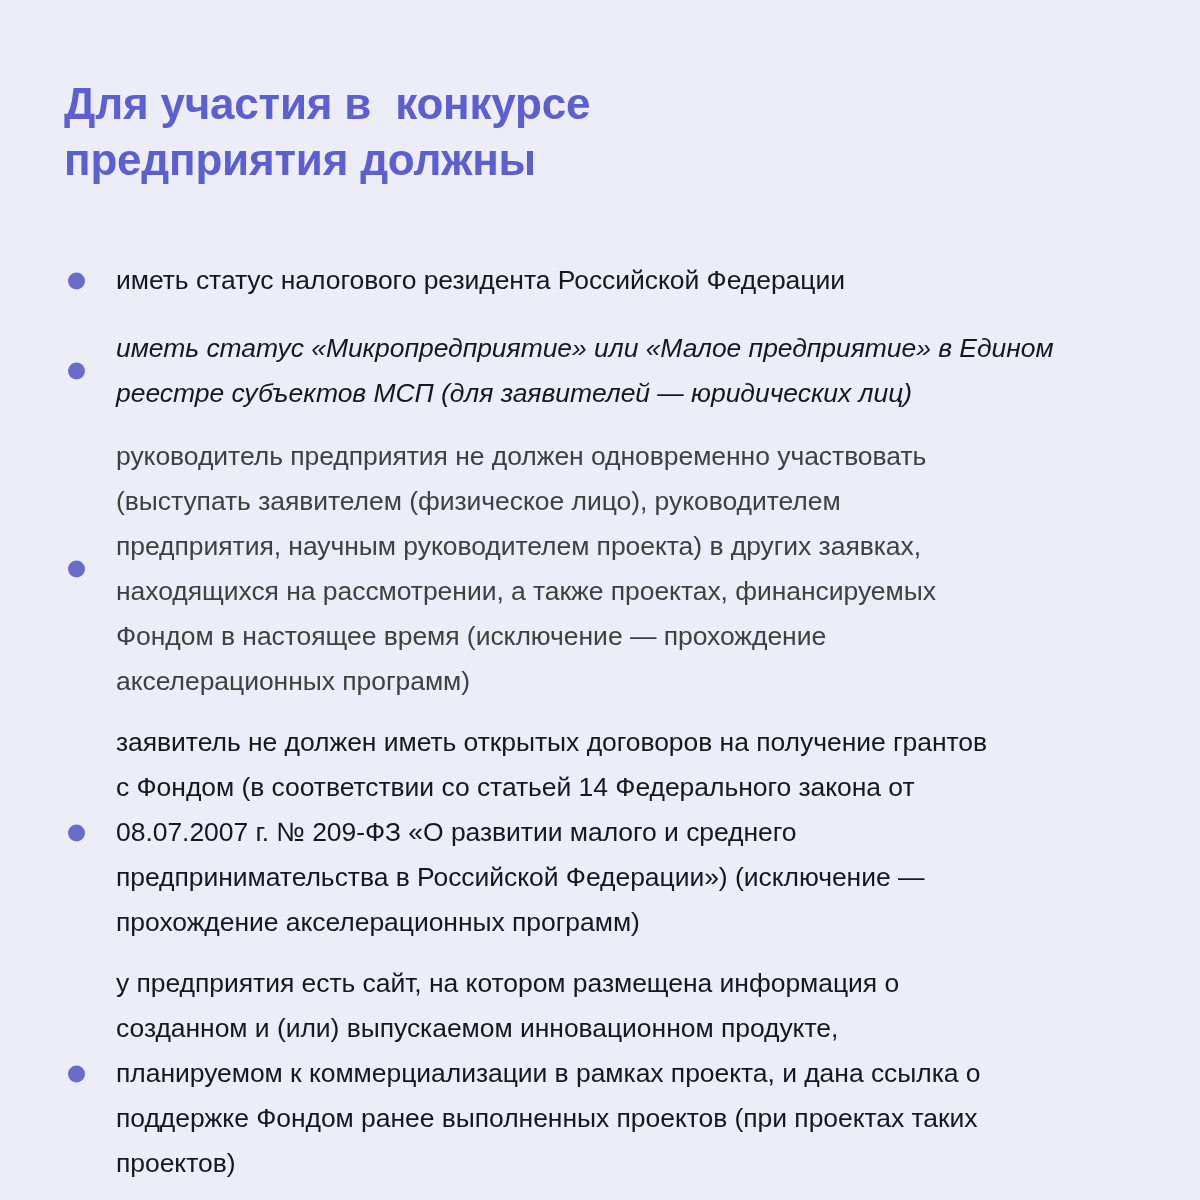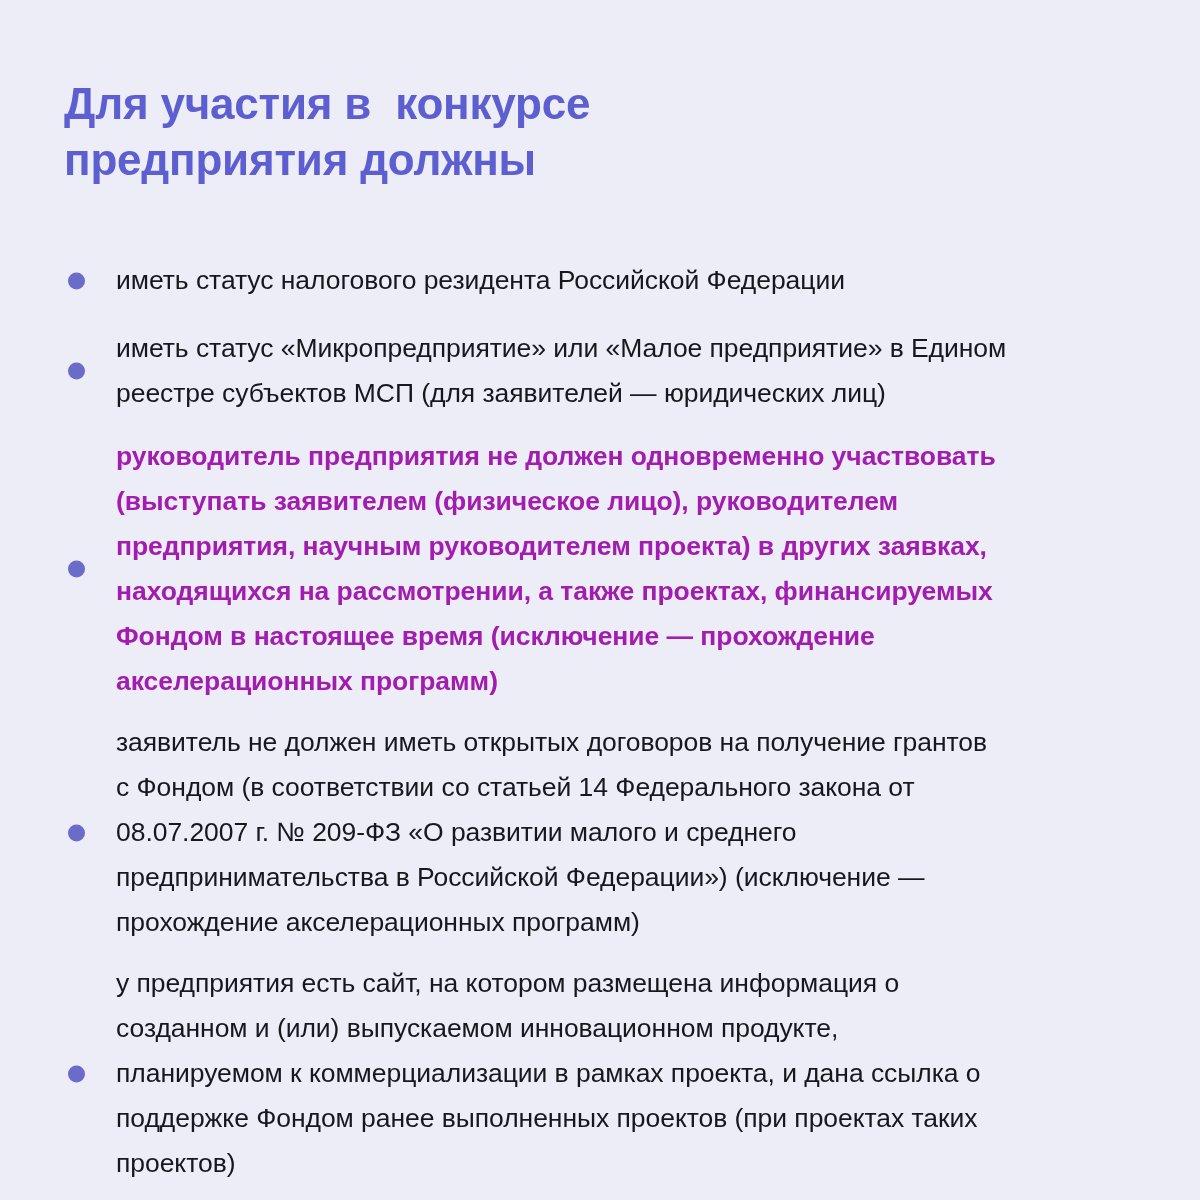--- a/index.html
+++ b/index.html
@@ -80,21 +80,21 @@
     color: #17171c;
     font-size: 26.5px;
     line-height: 45px;
     font-weight: 400;
     letter-spacing: -0.05px;
     white-space: pre-line;
   }
 
   
   .req-item.i0 { margin-bottom: 22px; }
-  .req-item.i1 { margin-bottom: 18px; }
+  .req-item.i1 { margin-bottom: 18px; font-style: italic; }
   .req-item.i2 { margin-bottom: 16px; }
   .req-item.i3 { margin-bottom: 16px; }
 </style>
 </head>
 <body style="background: rgb(237, 237, 248);">
 
 <div id="slide" style="background: rgb(237, 237, 248);">
 
   <div class="title-block">
     <h1 class="slide-title" style="color: rgb(93, 95, 208);">Для участия в  конкурсе
@@ -109,21 +109,21 @@
     </li>
 
     <li class="req-item i1">
       <span class="req-bullet" style="background: rgb(107, 108, 201);"></span>
       <span class="req-text" style="color: rgb(23, 23, 28);">иметь статус «Микропредприятие» или «Малое предприятие» в Едином
 реестре субъектов МСП (для заявителей  —  юридических лиц)</span>
     </li>
 
     <li class="req-item i2">
       <span class="req-bullet" style="background: rgb(107, 108, 201);"></span>
-      <span class="req-text" style="color: #a21caf; font-weight: bold;">руководитель предприятия не должен одновременно участвовать
+      <span class="req-text" style="color: #404040;">руководитель предприятия не должен одновременно участвовать
 (выступать заявителем (физическое лицо), руководителем
 предприятия, научным руководителем проекта) в других заявках,
 находящихся на рассмотрении, а также проектах, финансируемых
 Фондом в настоящее время (исключение  —  прохождение
 акселерационных программ)</span>
     </li>
 
     <li class="req-item i3">
       <span class="req-bullet" style="background: rgb(107, 108, 201);"></span>
       <span class="req-text" style="color: rgb(23, 23, 28);">заявитель не должен иметь открытых договоров на получение грантов

